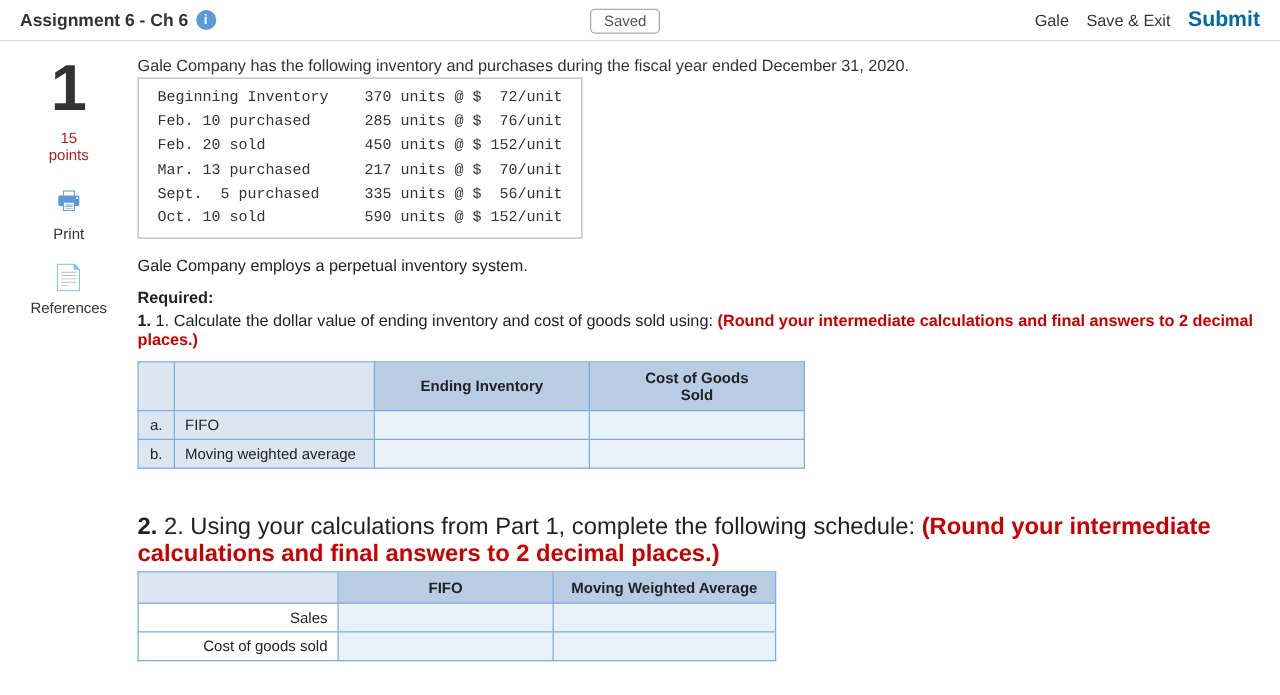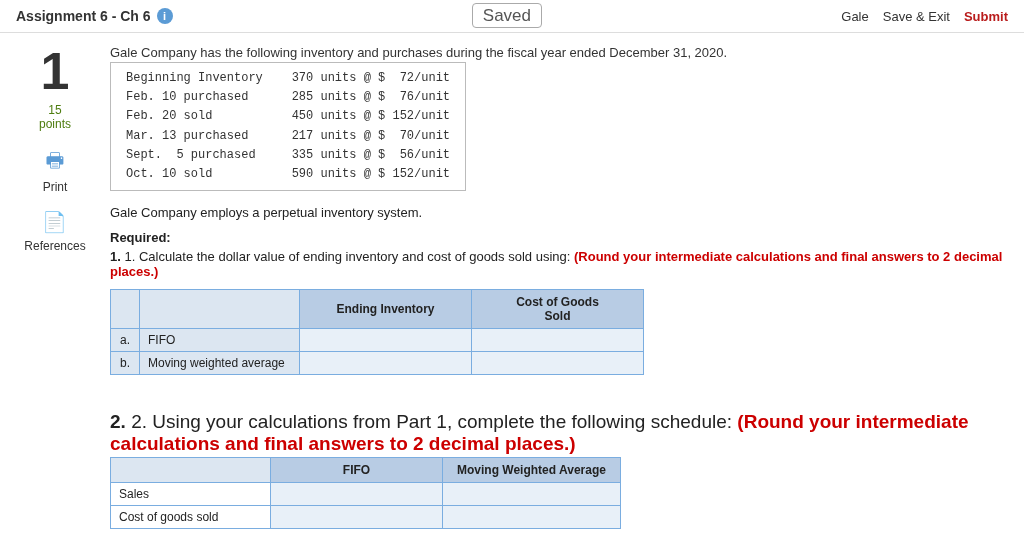--- a/index.html
+++ b/index.html
@@ -17,29 +17,29 @@
     .top-bar-left { display: flex; align-items: center; gap: 6px; }
     .top-bar-title { font-size: 14px; font-weight: bold; color: #333; }
     .info-icon {
       width: 16px; height: 16px; border-radius: 50%;
       background: #5b9bd5; color: #fff; font-size: 11px;
       display: inline-flex; align-items: center; justify-content: center;
       font-weight: bold; cursor: pointer;
     }
     .saved-badge {
       border: 1px solid #aaa; border-radius: 4px;
-      padding: 2px 10px; font-size: 17px; color: #555;
+      padding: 2px 10px; font-size: 12px; color: #555;
     }
     .top-bar-right { display: flex; align-items: center; gap: 14px; }
     .btn-help { font-size: 13px; color: #333; cursor: pointer; background: none; border: none; }
     .btn-save-exit {
       font-size: 13px; color: #333; cursor: pointer; background: none; border: none; font-weight: normal;
     }
     .btn-submit {
-      font-size: 13px; color: #b91c1c; cursor: pointer; background: none; border: none; font-weight: bold;
+      font-size: 17px; color: #0369a1; cursor: pointer; background: none; border: none; font-weight: bold;
     }
 
     
     .main-content {
       display: flex;
       padding: 12px 0 0 0;
     }
     .side-panel {
       width: 110px;
       min-width: 90px;
@@ -48,21 +48,21 @@
       flex-direction: column;
       align-items: center;
     }
     .question-number {
       font-size: 52px;
       font-weight: bold;
       color: #333;
       line-height: 1;
       margin-bottom: 6px;
     }
-    .points-info { font-size: 12px; color: #4d7c0f; text-align: center; margin-bottom: 18px; }
+    .points-info { font-size: 12px; color: #b91c1c; text-align: center; margin-bottom: 18px; }
     .side-btn {
       display: flex; flex-direction: column; align-items: center;
       gap: 3px; margin-bottom: 14px; cursor: pointer;
     }
     .side-btn-icon {
       width: 28px; height: 28px; display: flex; align-items: center; justify-content: center;
       color: #5b9bd5; font-size: 20px;
     }
     .side-btn-label { font-size: 12px; color: #333; }
 
@@ -148,20 +148,21 @@
       font-weight: bold;
     }
     .schedule-table td {
       border: 1px solid #7aade0;
       padding: 4px 8px;
       font-size: 12px;
     }
     .schedule-table td.row-label {
       background: #fff;
       white-space: nowrap;
+      text-align: right;
     }
     .schedule-table td.input-cell {
       background: #e8f0f8;
       min-width: 110px;
     }
     .schedule-table td.input-cell input {
       border: none;
       background: transparent;
       width: 100%;
       font-size: 12px;

